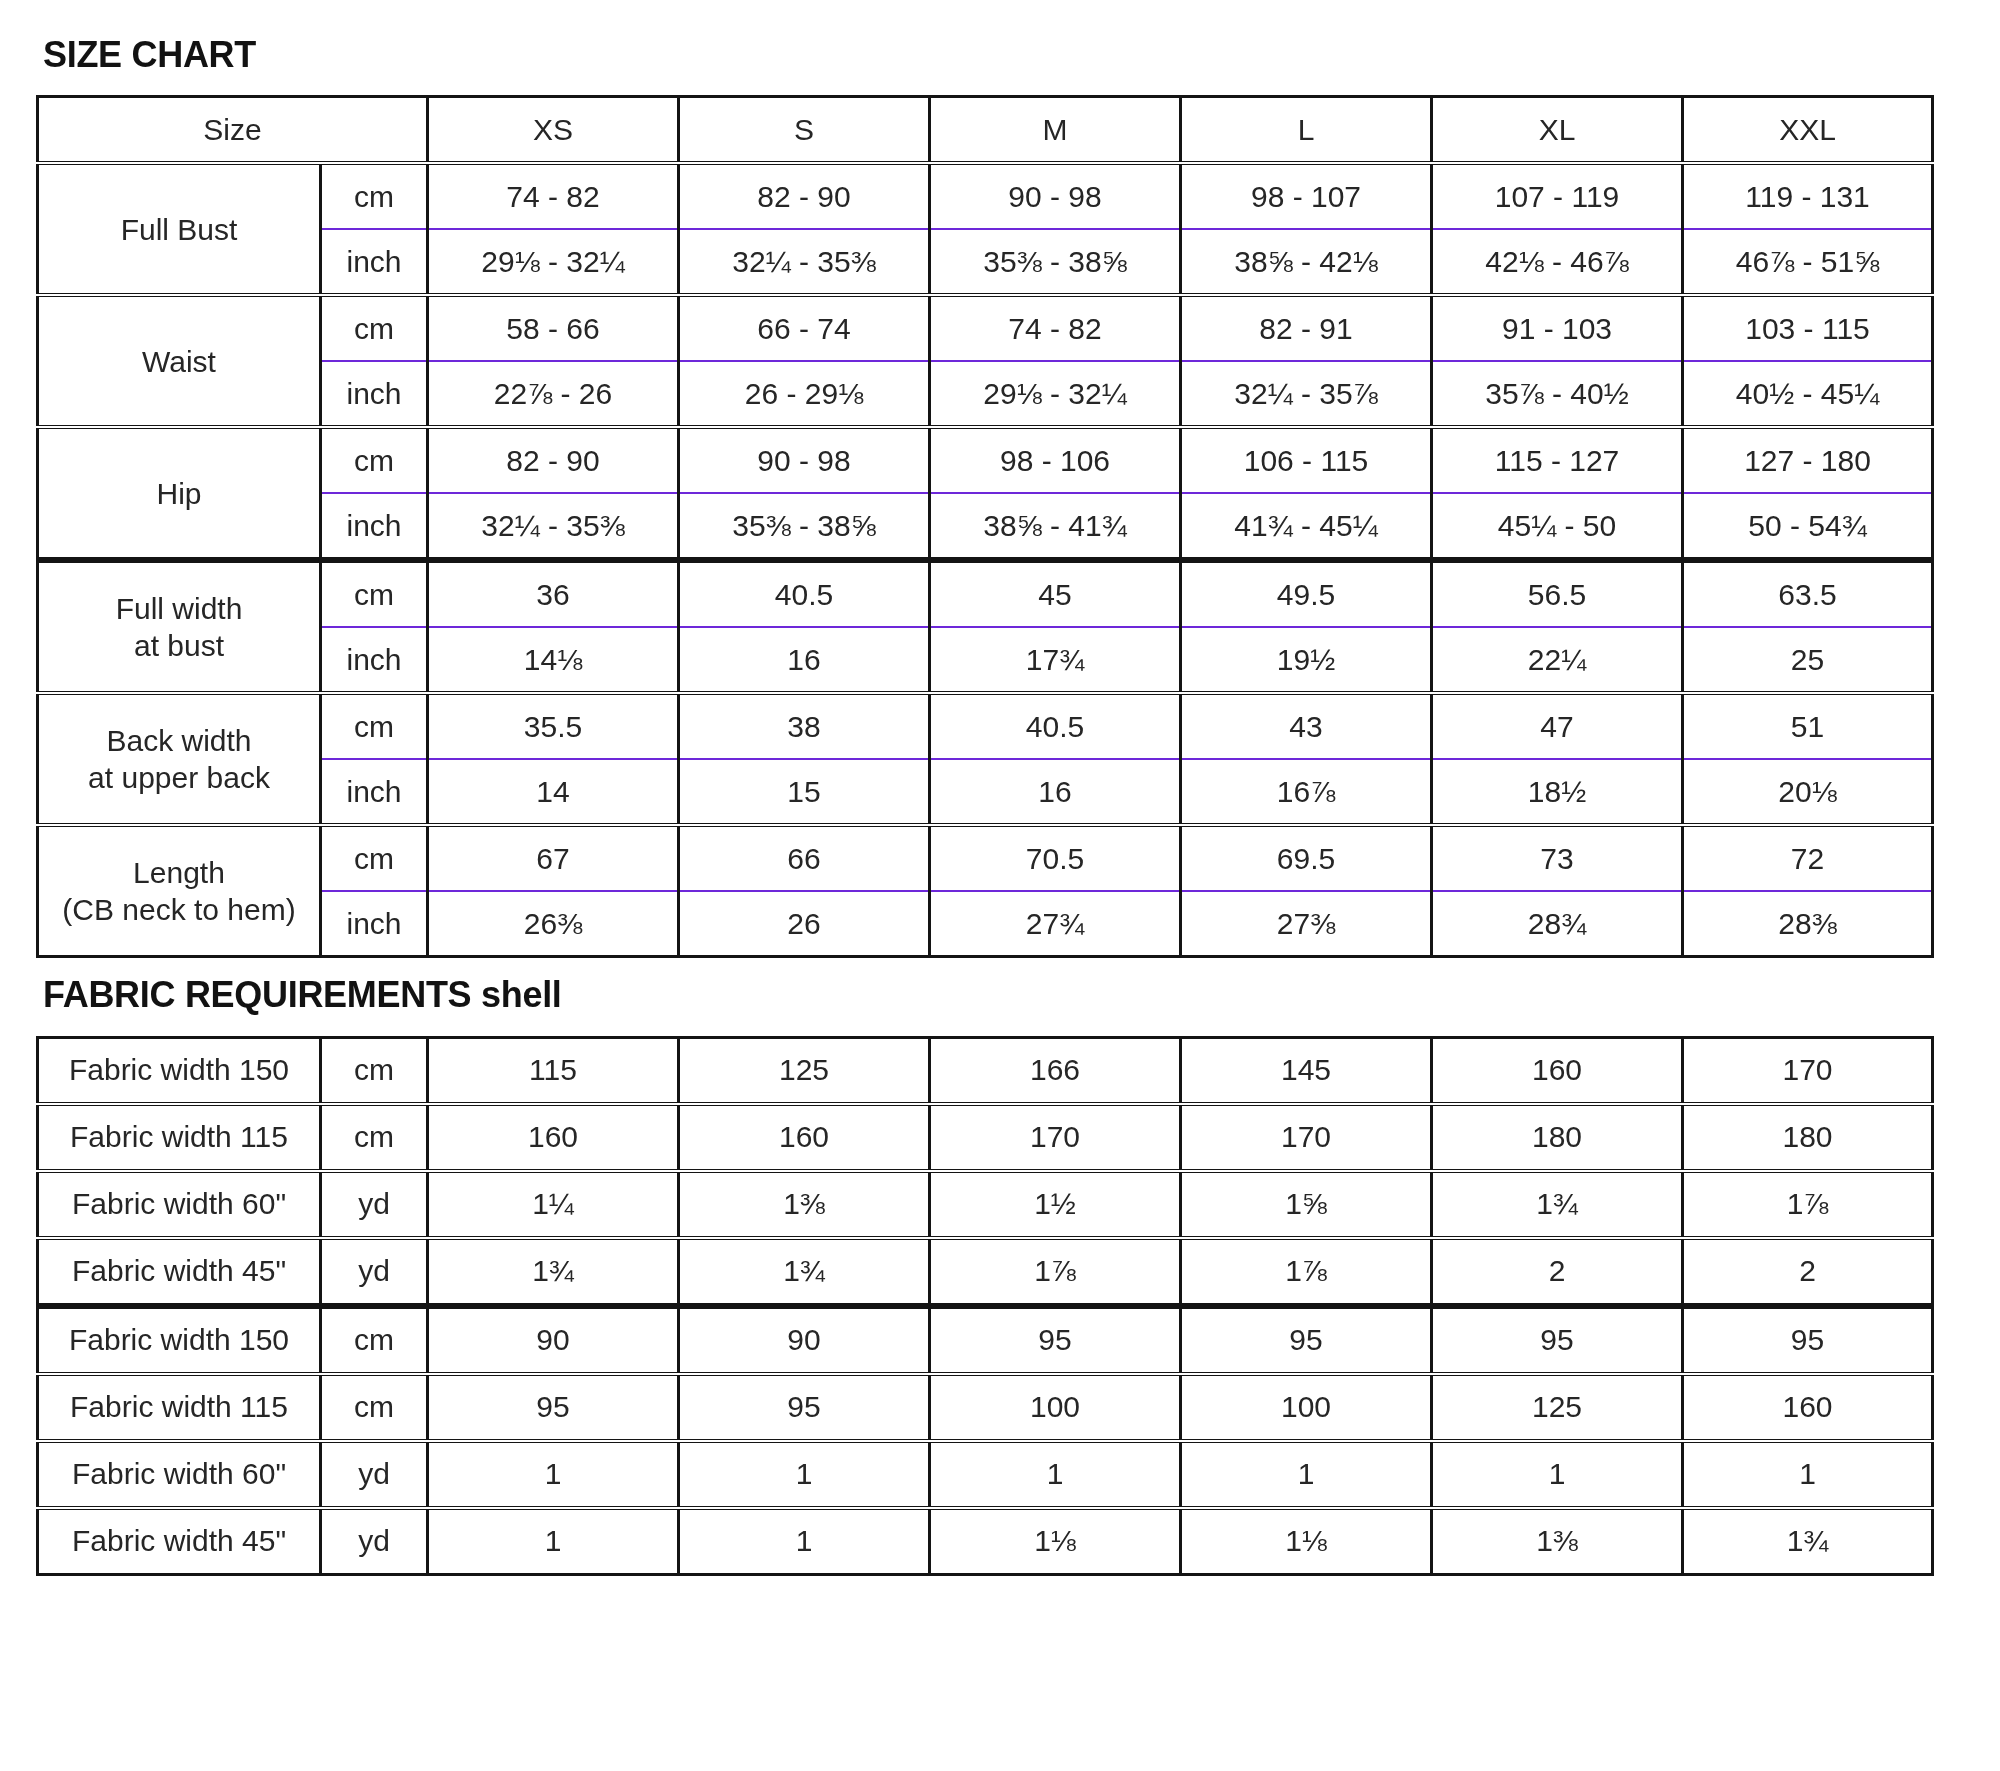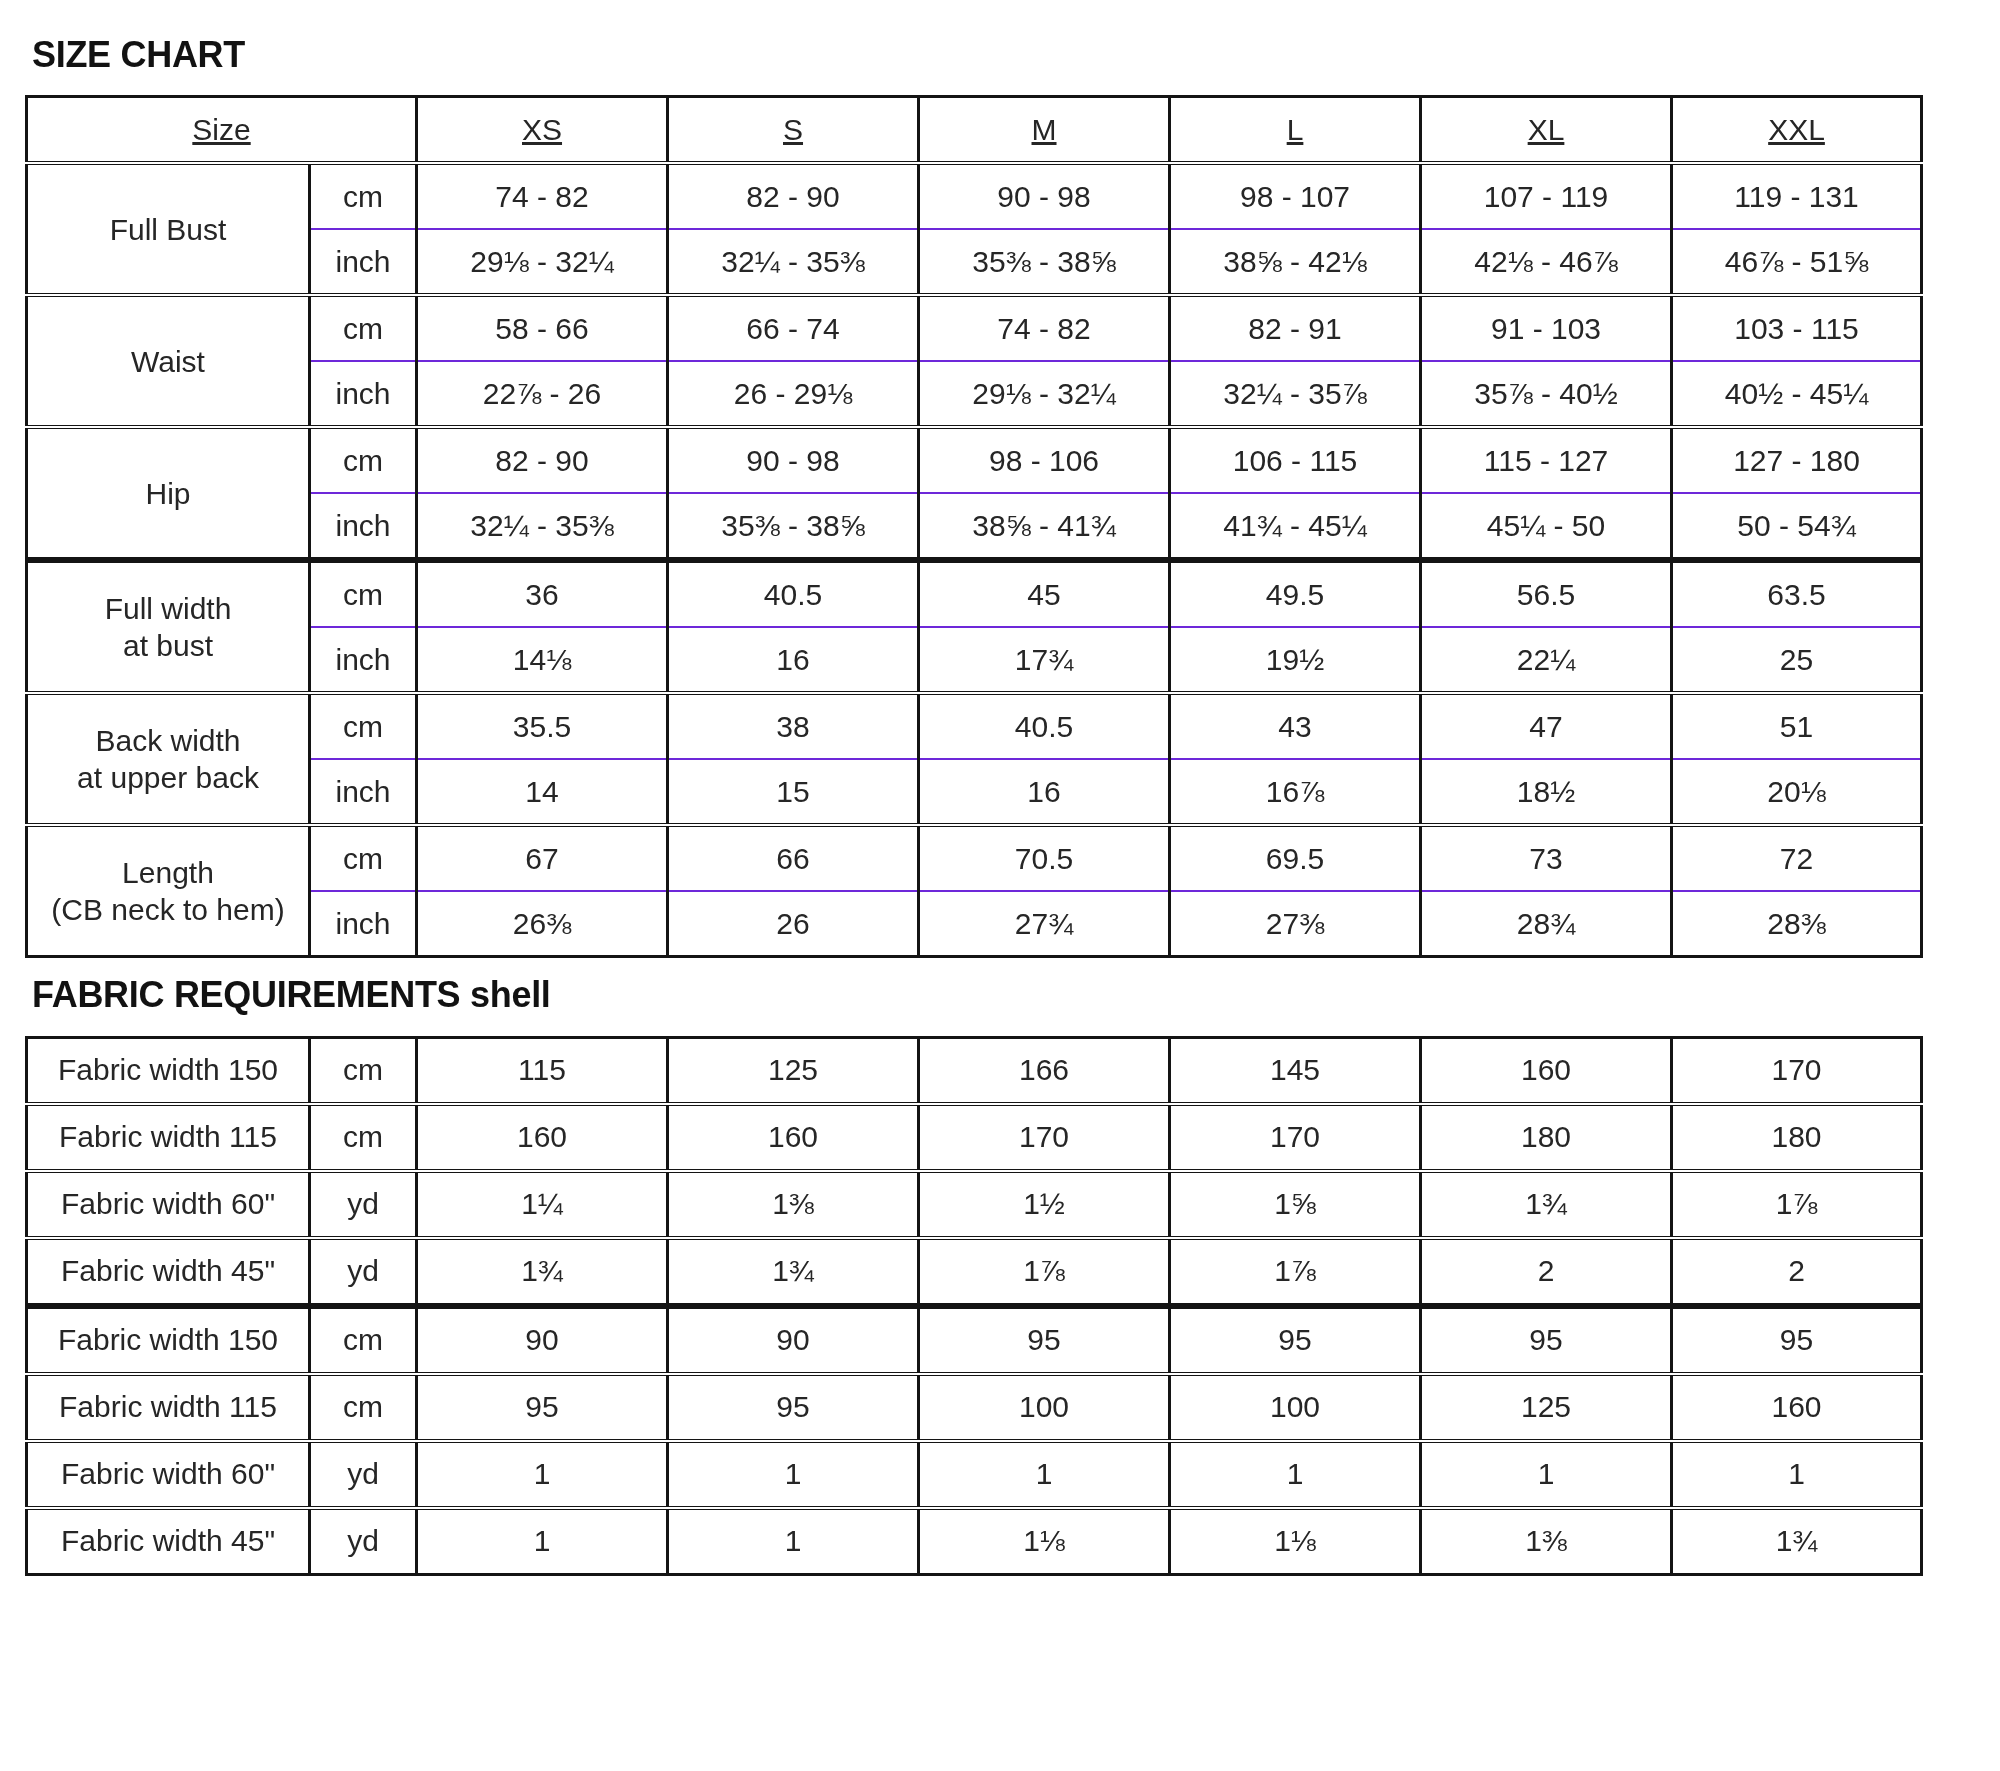--- a/index.html
+++ b/index.html
@@ -10,21 +10,21 @@
   body {
     width: 2000px;
     height: 1771px;
     font-family: "Liberation Sans", "DejaVu Sans", sans-serif;
     color: #1d1d1d;
     box-sizing: border-box;
     overflow: hidden;
   }
   .page {
     box-sizing: border-box;
-    padding: 34px 50px 0 25px;
+    padding: 34px 50px 0 36px;
   }
   section { display: block; }
   .section-title {
     font-size: 36px;
     font-weight: 700;
     line-height: 1.15;
     letter-spacing: -0.3px;
     color: #121212;
     margin: 16px 0 20px 7px;
   }
@@ -46,21 +46,20 @@
     vertical-align: middle;
     font-size: 30px;
     font-weight: 300;
     color: #262626;
     overflow: hidden;
   }
   table.grid { border: 3px solid #141414; }
   .grid thead th {
     border-bottom: 4px double #141414;
     font-weight: 300;
-    text-decoration: underline;
   }
   .grid tr.sep-thin > td  { border-top: 2px solid #6d28d9; }
   .grid tr.sep-thick > td { border-top: 4px double #141414; }
   .grid td.label-cell div {
     line-height: 1.25;
   }
 </style>
 </head>
 <body>
 

